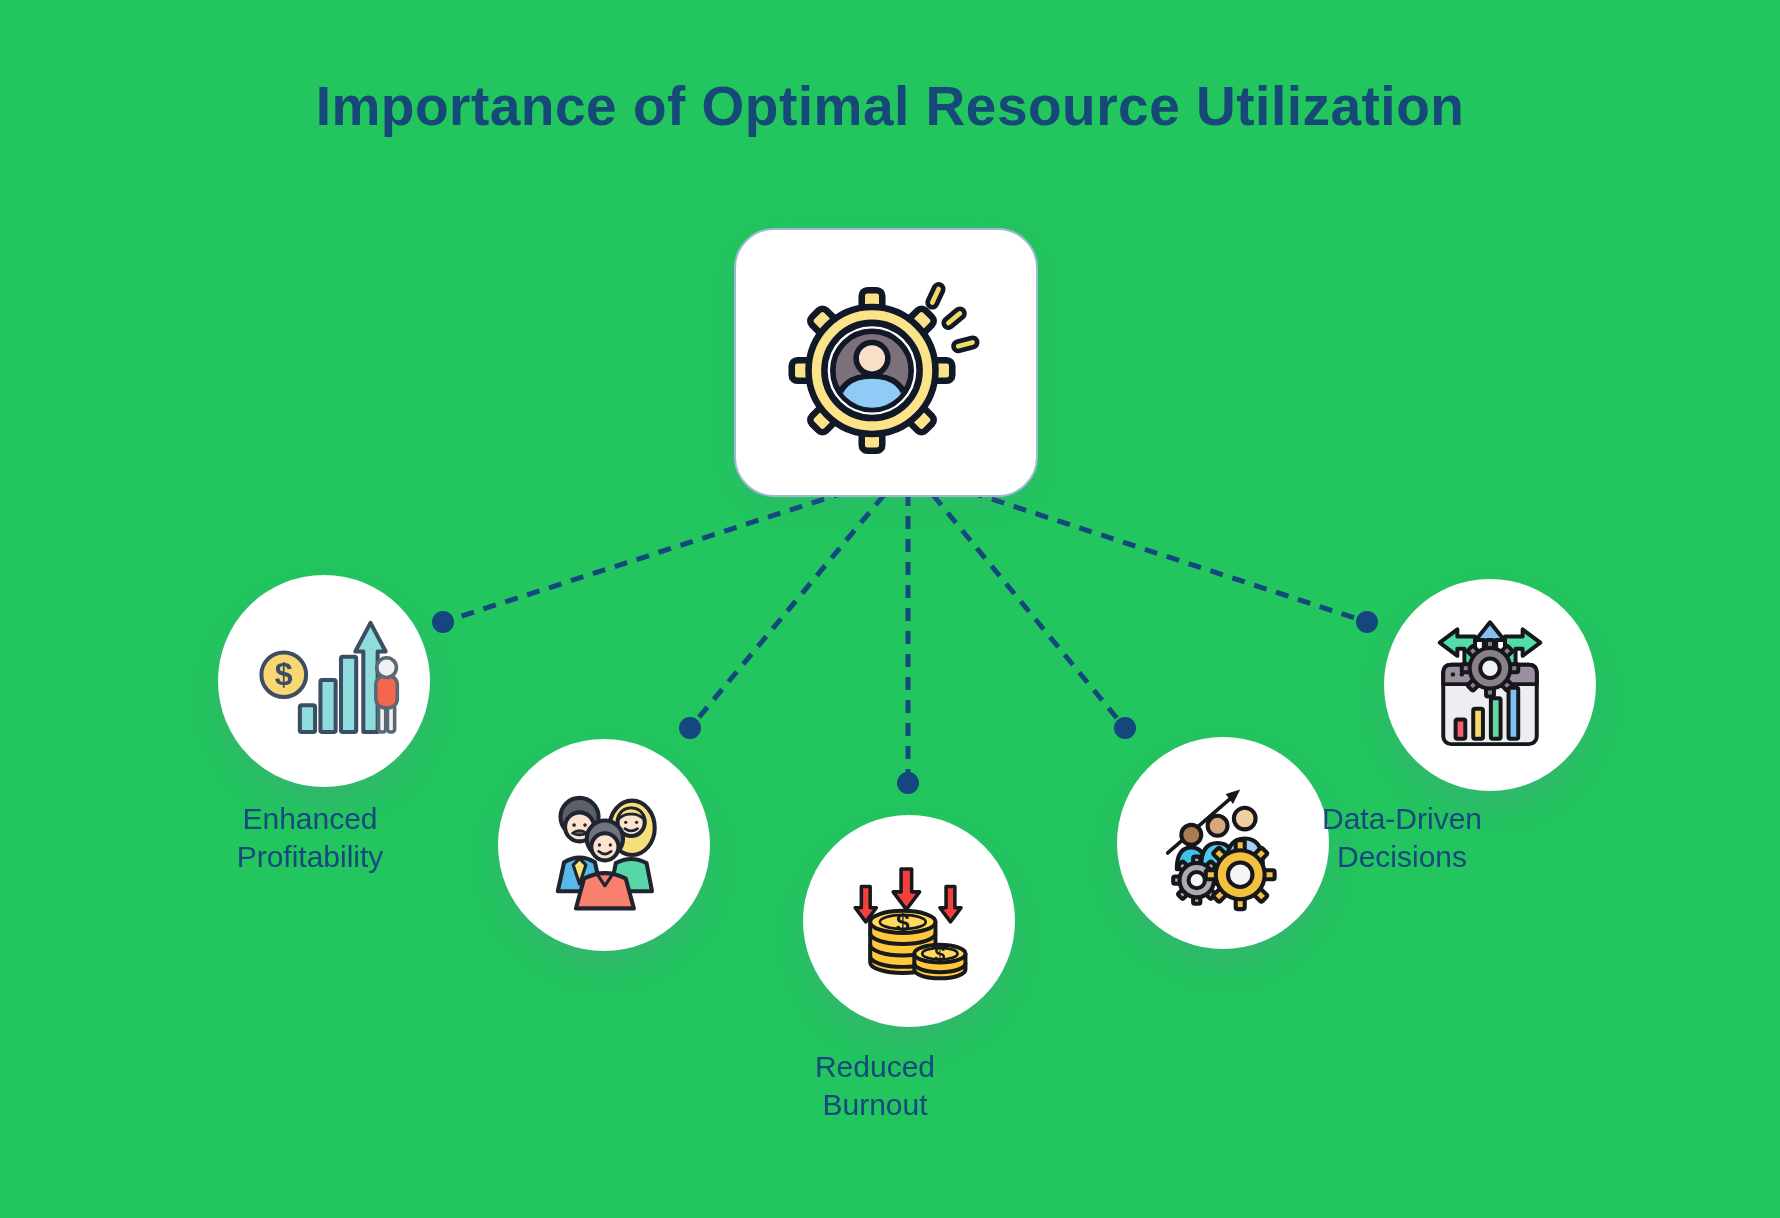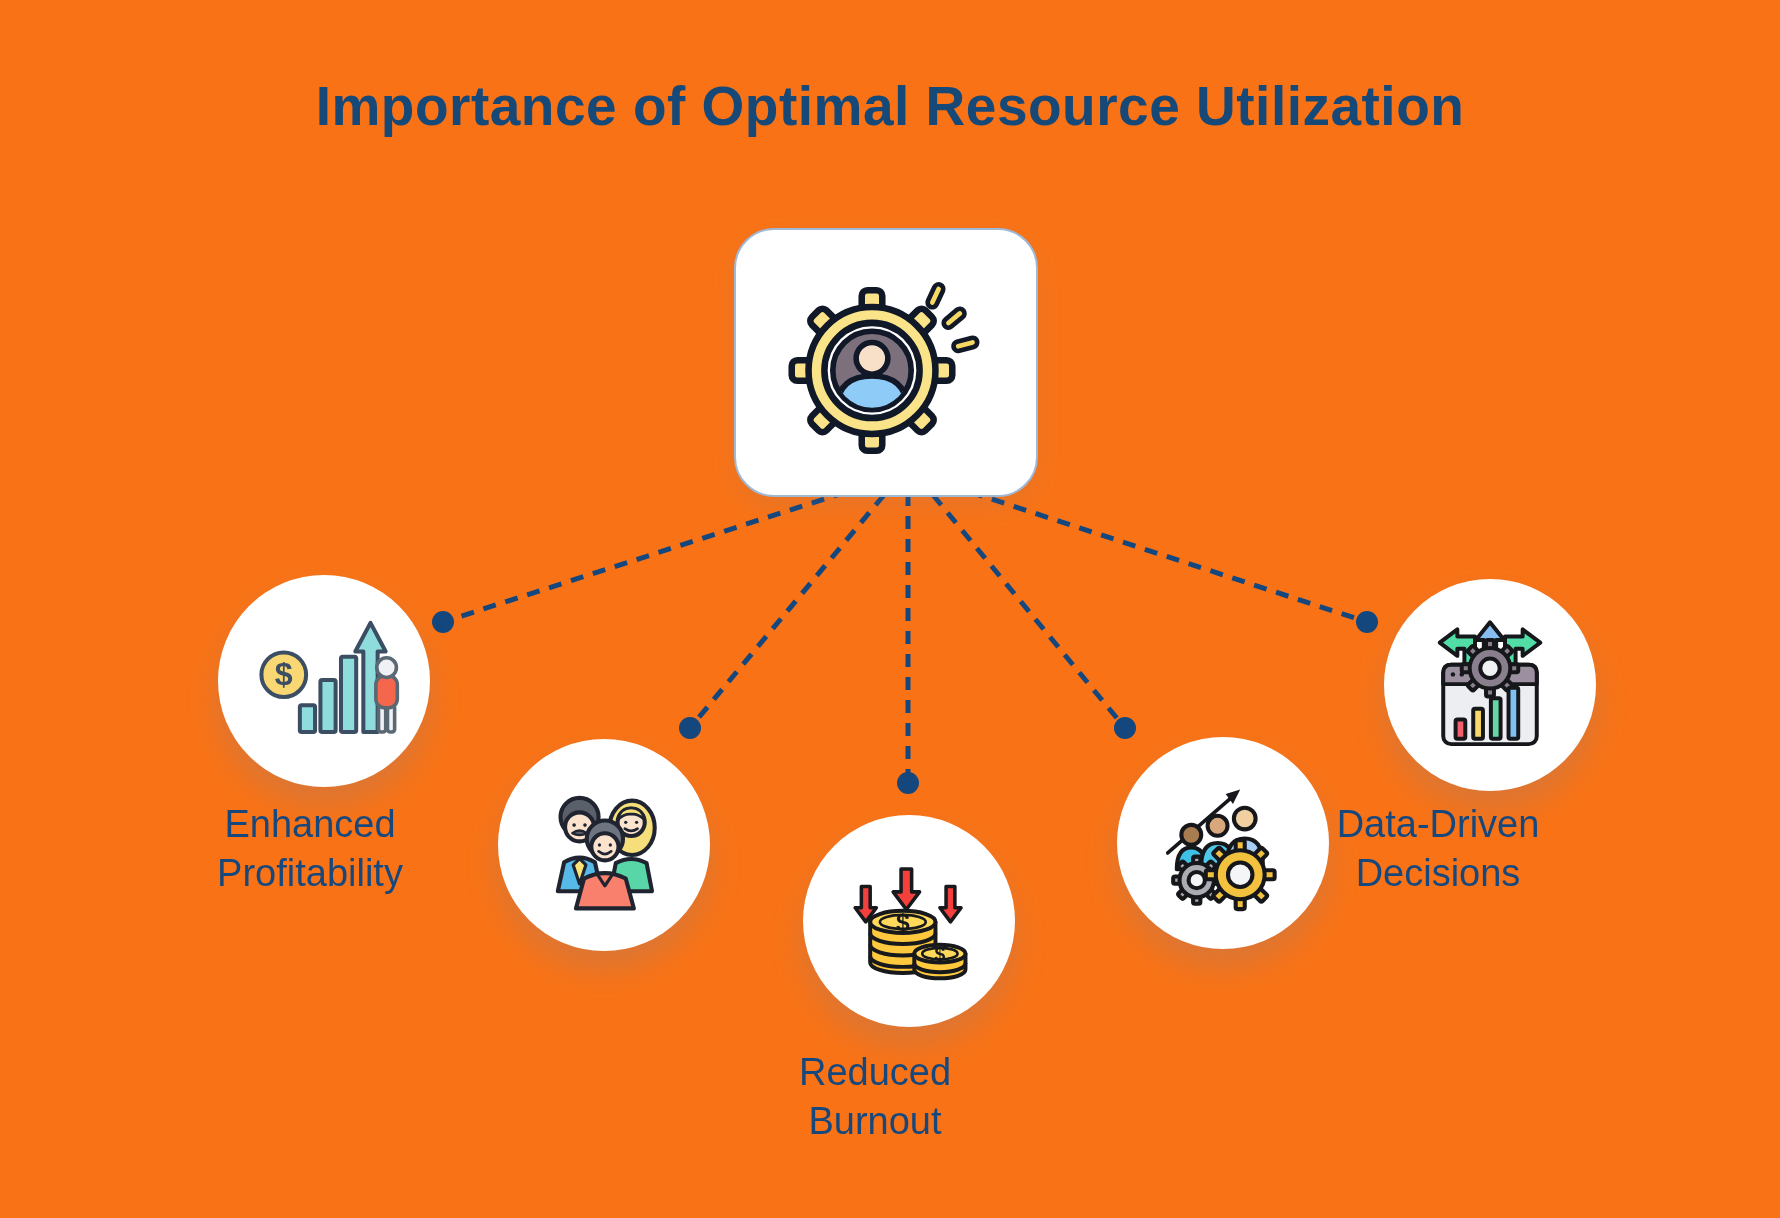--- a/index.html
+++ b/index.html
@@ -1,50 +1,50 @@
 <!DOCTYPE html>
 <html><head>
 <meta charset="utf-8">
 <style>
   html,body { margin:0; padding:0; background:#E8EDF8; }
   .canvas {
-    position:relative; width:1780px; height:1218px; background:#f97316;
+    position:relative; width:1780px; height:1218px; background:#22c55e;
     font-family:"Liberation Sans", sans-serif; overflow:hidden;
   }
   .title {
     position:absolute; left:0; right:0; top:74px; text-align:center;
     font-size:55px; font-weight:700; color:#164878; letter-spacing:0.5px;
   }
   .connectors { position:absolute; left:0; top:0; width:1780px; height:1218px; }
   .center-card {
     position:absolute; left:734px; top:228px; width:300px; height:265px;
     background:#FFFFFF; border:2px solid #9FB8D4; border-radius:40px;
     display:flex; align-items:center; justify-content:center;
     box-shadow:0 10px 26px rgba(110,130,170,0.12);
   }
   .node-circle {
     position:absolute; width:212px; height:212px; border-radius:50%;
     background:#FFFFFF; box-shadow:0 18px 32px rgba(110,130,170,0.22);
     display:flex; align-items:center; justify-content:center;
   }
   .node-label {
     position:absolute; transform:translateX(-50%); text-align:center;
-    font-size:38px; line-height:1.28; font-weight:500; color:#17487D;
+    font-size:30px; line-height:1.28; font-weight:500; color:#17487D;
     white-space:pre-line;
   }
   .n1 { left:218px;  top:575px; }
   .n2 { left:498px;  top:739px; }
   .n3 { left:803px;  top:815px; }
   .n4 { left:1117px; top:737px; }
   .n5 { left:1384px; top:579px; }
   .l1 { left:310px;  top:800px; }
   .l2 { left:601px;  top:944px; }
   .l3 { left:875px;  top:1048px; }
   .l4 { left:1218px; top:944px; }
-  .l5 { left:1438px; top:800px; }
+  .l5 { left:1402px; top:800px; }
 </style>
 </head>
 <body>
 
 <div class="canvas">
 
   <div class="title">Importance of Optimal Resource Utilization</div>
 
   <svg class="connectors" viewBox="0 0 1780 1218">
     <g stroke="#14477E" stroke-width="5" stroke-dasharray="13 10" fill="none">

